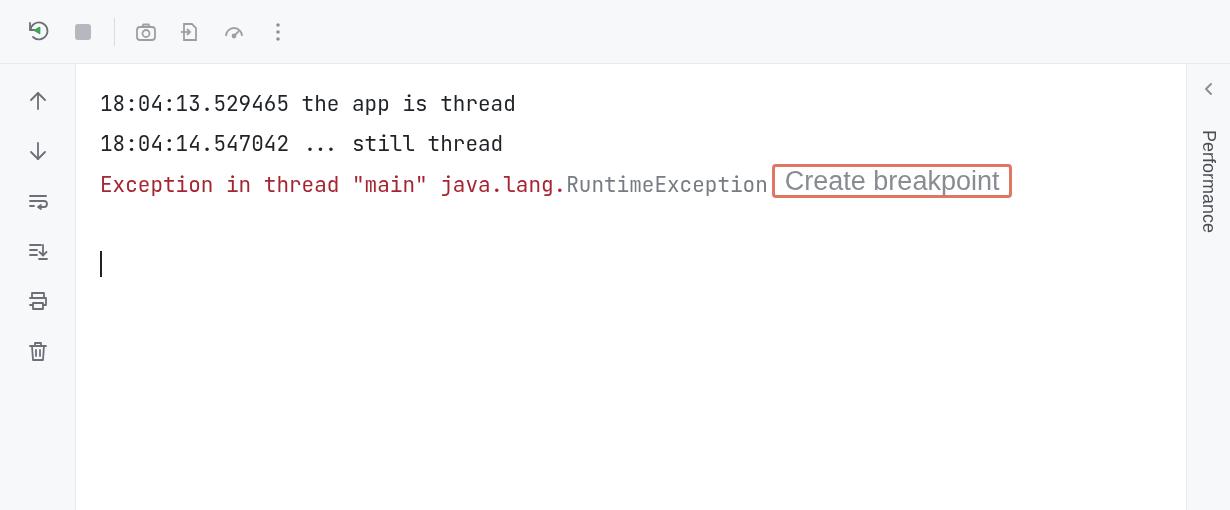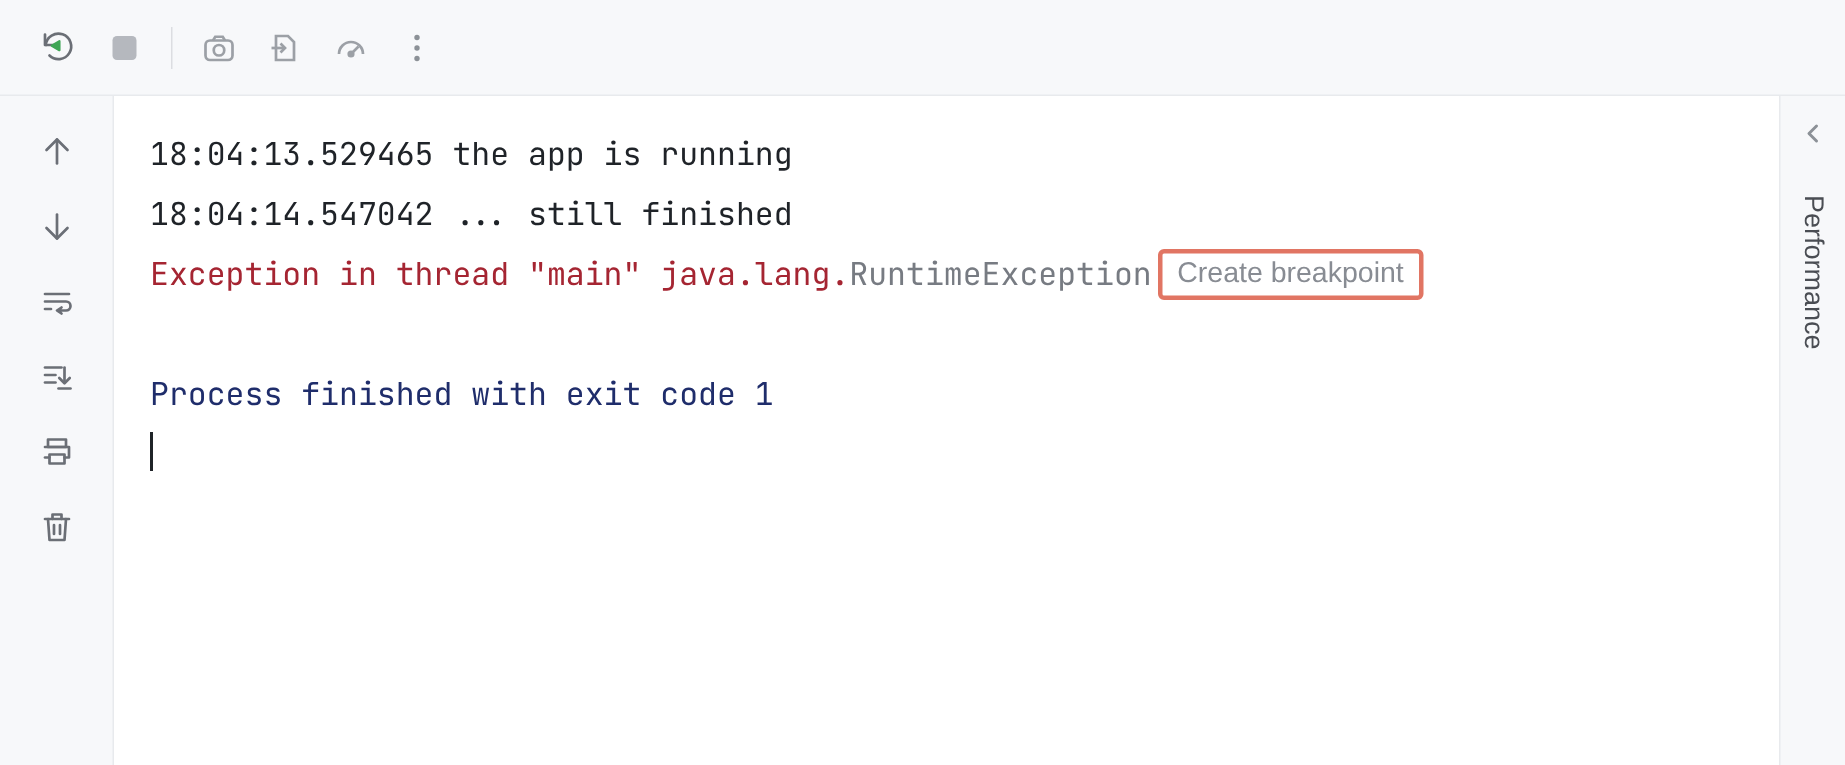--- a/index.html
+++ b/index.html
@@ -79,21 +79,21 @@
   .exit { color: #1f2d6b; }
   .breakpoint-hint {
     display: inline-block;
     color: #888c93;
     border: 3px solid #e17563;
     border-radius: 4px;
     background: #fff;
     padding: 0 10px 2px 10px;
     margin-left: 4px;
     font-family: -apple-system, BlinkMacSystemFont, "Segoe UI", Arial, sans-serif;
-    font-size: 19px;
+    font-size: 27px;
     height: 34px;
     line-height: 28px;
     vertical-align: 2px;
   }
   .right-panel {
     width: 44px;
     background: #f7f8fa;
     border-left: 1px solid #e8eaed;
     position: relative;
   }
@@ -215,25 +215,24 @@
         <path d="M3 6 H19"></path>
           <path d="M8 6 V3 H14 V6"></path>
         <path d="M5 6 L6 20 H16 L17 6"></path>
         <path d="M9 10 V16"></path>
           <path d="M13 10 V16"></path>
       </svg>
     </div>
   </div>
 
   <div class="console">
-    <div class="line"><span>18:04:13.529465</span> <span>the app is running</span></div>
-    <div class="line"><span>18:04:14.547042</span> <span>... still finished</span></div>
+    <div class="line"><span>18:04:13.529465</span> <span>the app is thread</span></div>
+    <div class="line"><span>18:04:14.547042</span> <span>... still thread</span></div>
     <div class="line"><span class="err">Exception in thread "main" java.lang.</span><span class="gray-link">RuntimeException</span><span class="breakpoint-hint">Create breakpoint</span></div>
     <div class="line">&nbsp;</div>
-    <div class="line exit">Process finished with exit code 1</div>
     <div class="line"><span class="caret"></span></div>
   </div>
 
   <div class="right-panel">
     <div class="right-collapse">
       <svg width="14" height="14" viewBox="0 0 14 14" fill="none" stroke="#8c9197" stroke-width="2" stroke-linecap="round" stroke-linejoin="round">
         <path d="M9 2 L4 7 L9 12"></path>
       </svg>
     </div>
     <div class="right-label">Performance</div>

